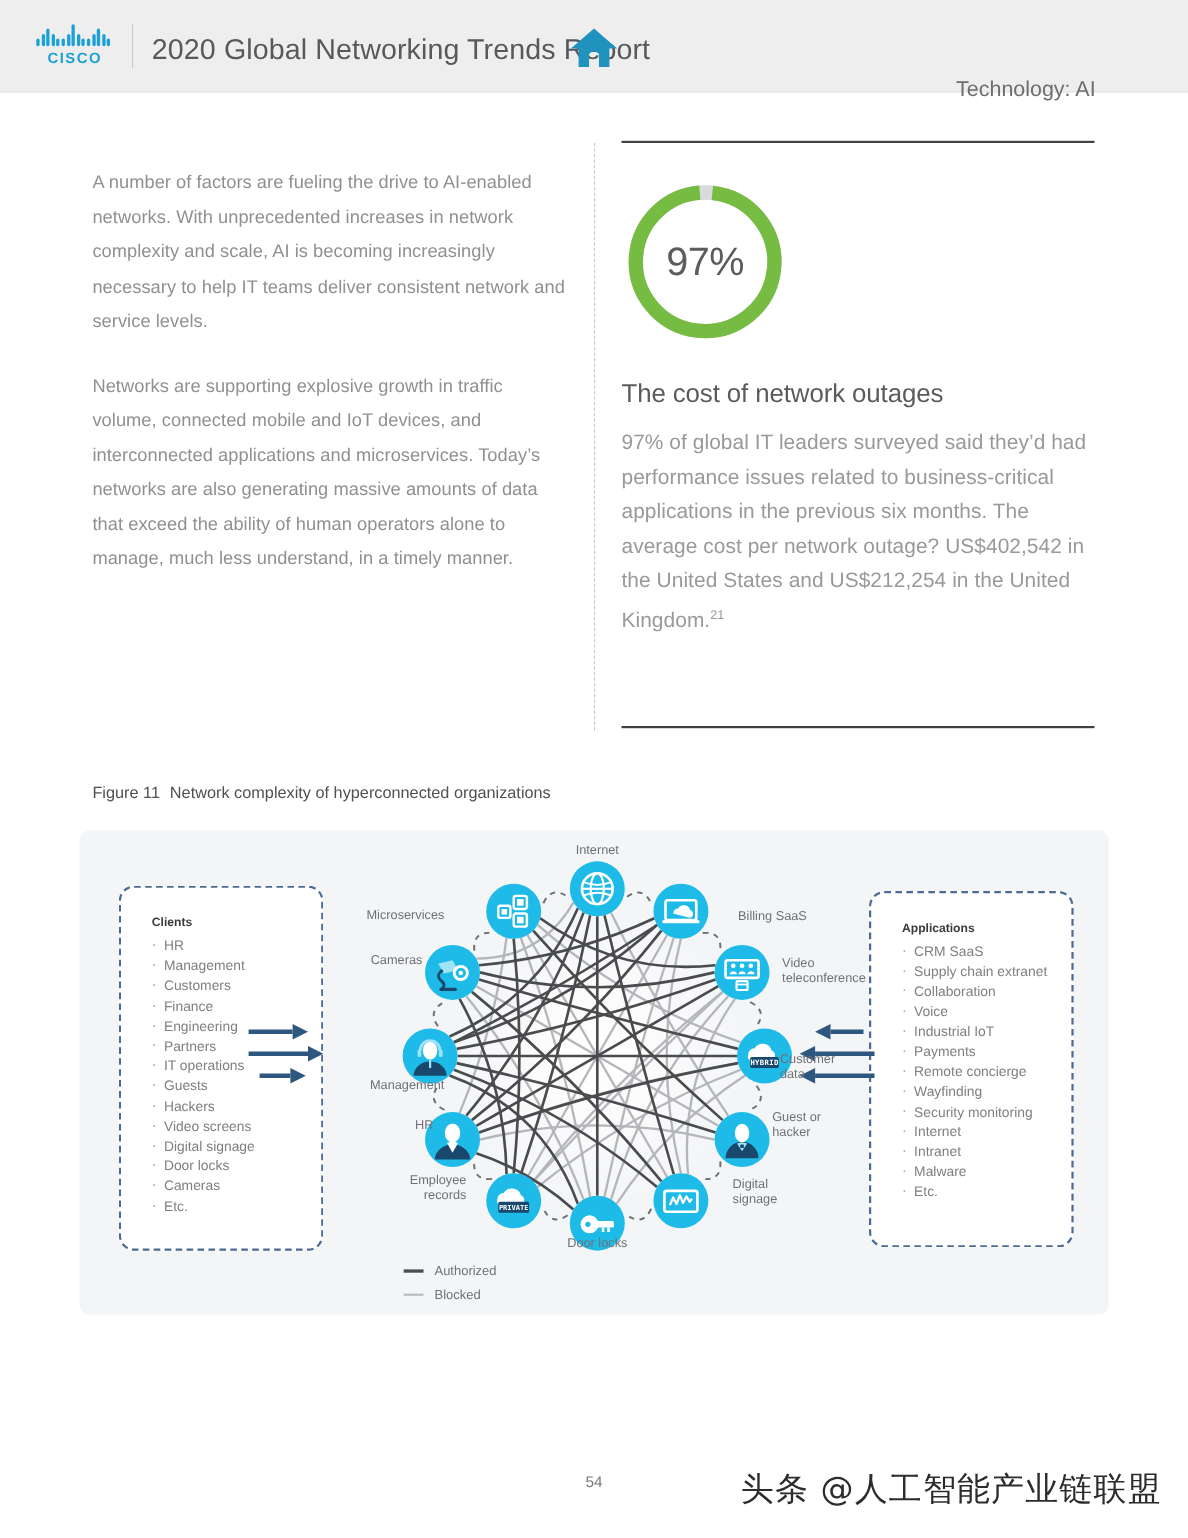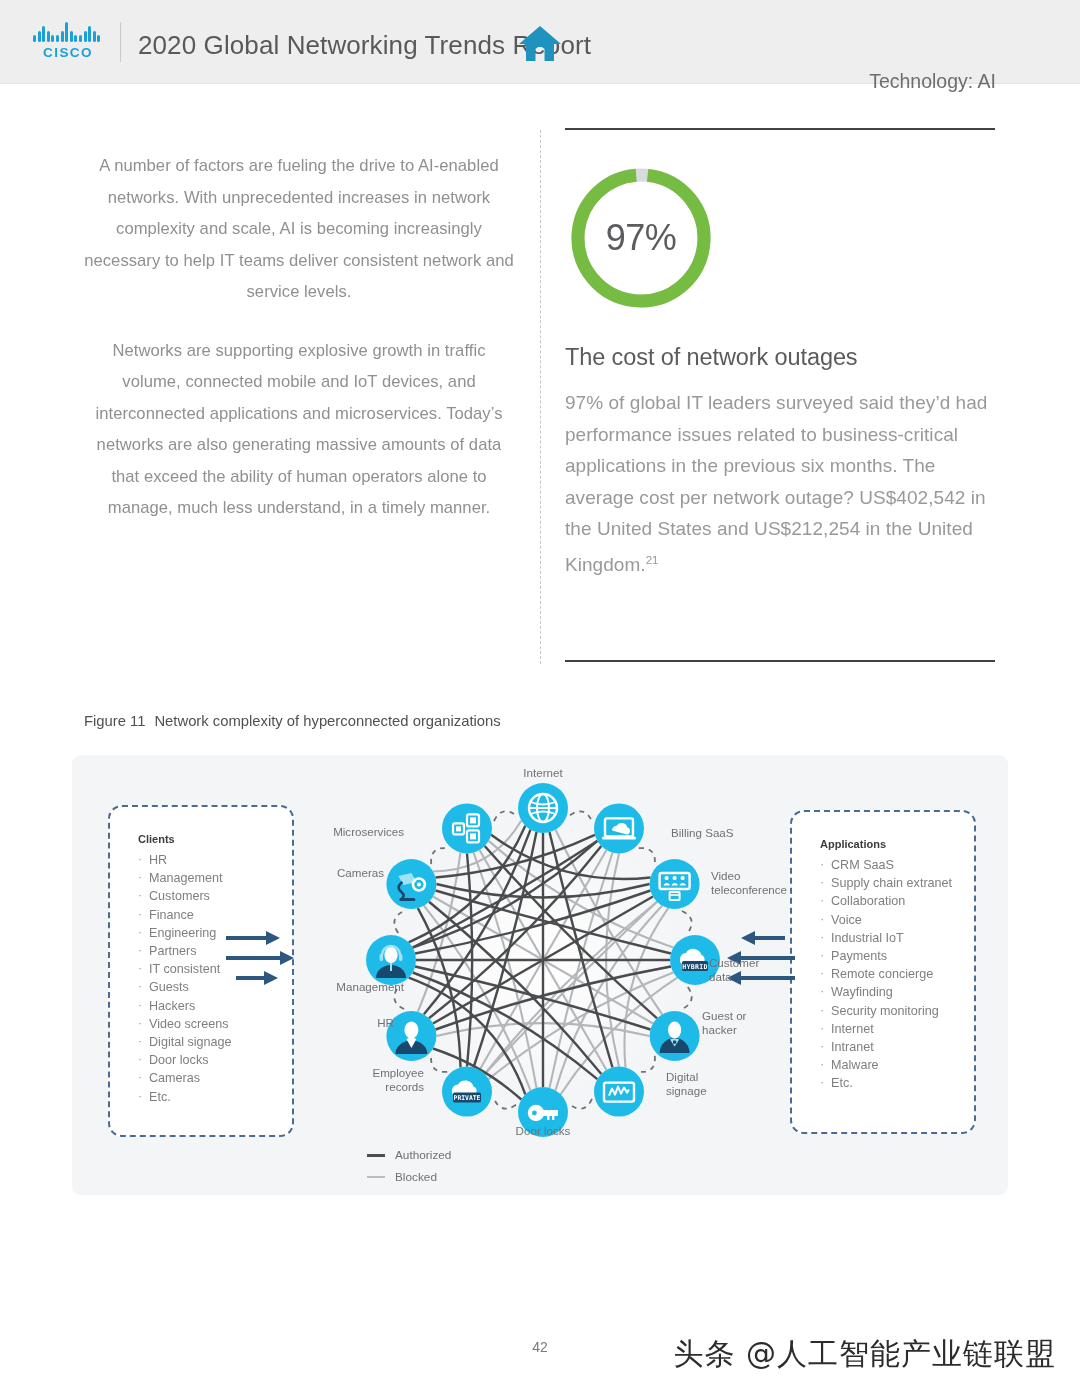--- a/index.html
+++ b/index.html
@@ -40,21 +40,20 @@
 
   
   .col-left { position:absolute; left:84px; top:128px; width:430px; }
   .h1 {
     font-size:27px; color:#5a5b5d; font-weight:400; line-height:40px;
     letter-spacing:-.1px;
   }
   .body-left {
     font-size:16.6px; color:#8e9091; line-height:31.5px; letter-spacing:.05px;
     margin-top:22px;
-    text-align:center;
   }
   .body-left p + p { margin-top:27px; }
 
   .v-dash {
     position:absolute; left:540px; top:130px; width:0; height:534px;
     border-left:1px dashed #c6c7c9;
   }
 
   .col-right { position:absolute; left:565px; top:128px; width:430px; }
   .rule-top { width:430px; height:2px; background:#414042; }
@@ -209,21 +208,21 @@
 
     <div class="panel panel-clients">
       <h3>Clients</h3>
       <ul id="clientsList">
           <li>HR</li>
           <li>Management</li>
           <li>Customers</li>
           <li>Finance</li>
           <li>Engineering</li>
           <li>Partners</li>
-          <li>IT consistent</li>
+          <li>IT operations</li>
           <li>Guests</li>
           <li>Hackers</li>
           <li>Video screens</li>
           <li>Digital signage</li>
           <li>Door locks</li>
           <li>Cameras</li>
           <li>Etc.</li>
         </ul>
     </div>
 
@@ -483,16 +482,16 @@
     <div class="legend-row">
       <span class="legend-line auth"></span>
       <span class="legend-text">Authorized</span>
     </div>
     <div class="legend-row">
       <span class="legend-line blocked"></span>
       <span class="legend-text">Blocked</span>
     </div>
   </div>
 
-  <div class="page-num">42</div>
+  <div class="page-num">54</div>
   <div class="watermark">头条 @人工智能产业链联盟</div>
 
 </div>
 
 </body></html>

